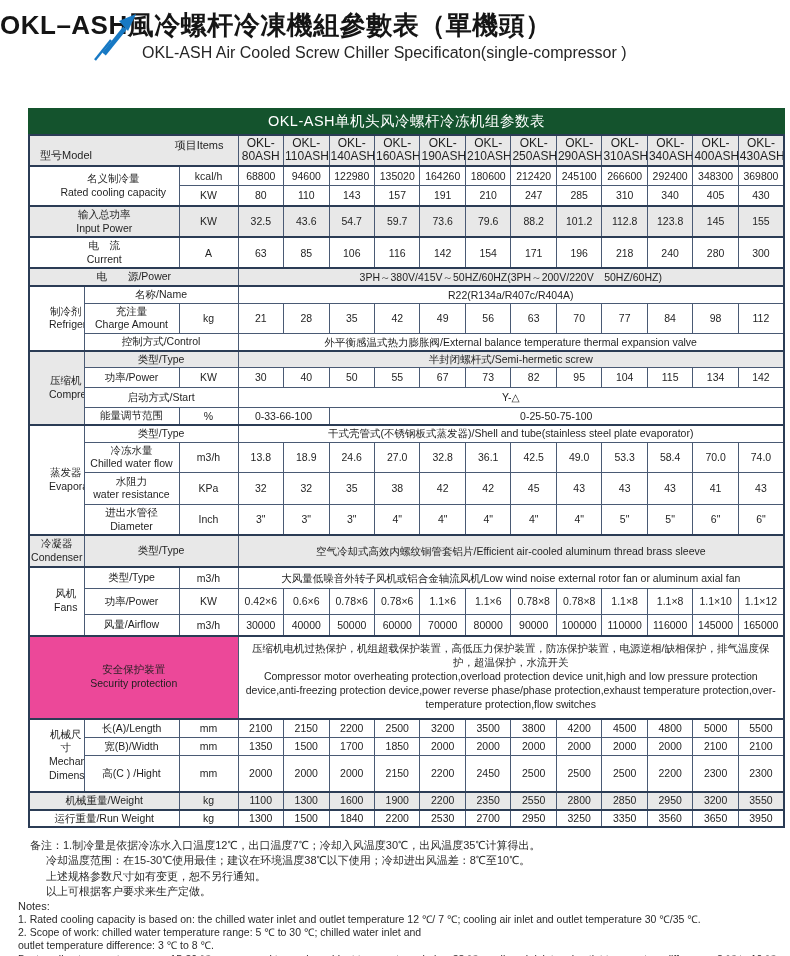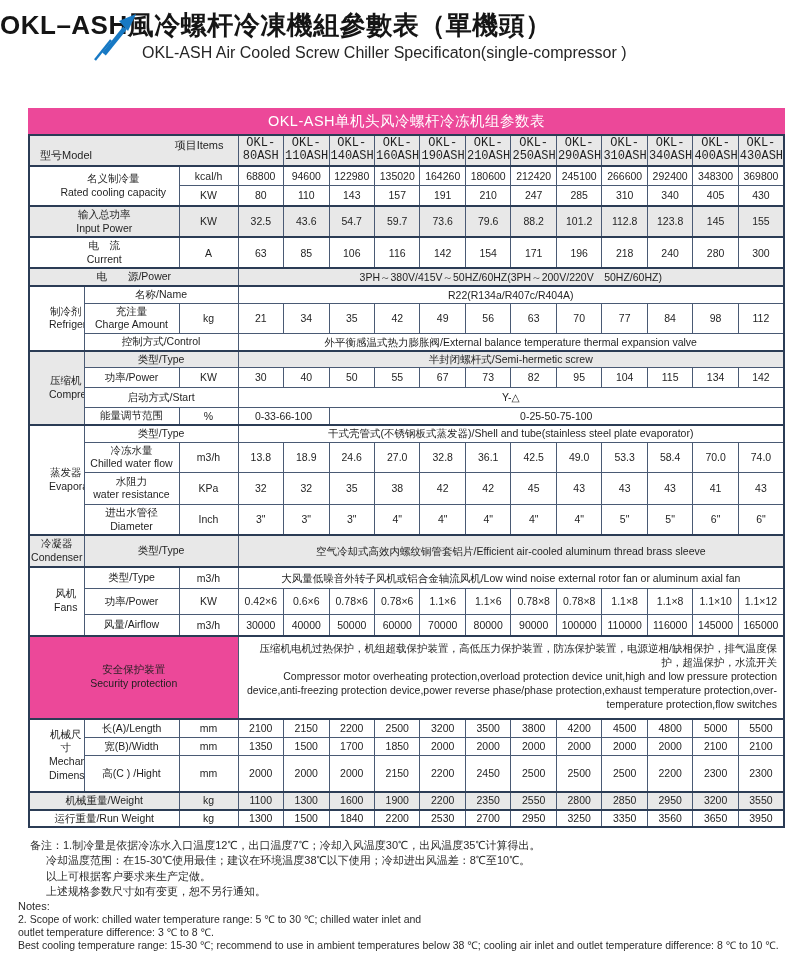--- a/index.html
+++ b/index.html
@@ -1,34 +1,34 @@
 <!DOCTYPE html>
 <html><head>
 <meta charset="utf-8">
 <style>
   html,body{margin:0;padding:0;background:#fff;}
   body{width:790px;height:956px;overflow:hidden;font-family:"Liberation Sans",sans-serif;color:#222;}
   .header{position:relative;padding-top:8px;height:84px;}
   .arrow-logo{position:absolute;left:92px;top:12px;}
   .title-zh{font-size:26px;font-weight:600;color:#151515;letter-spacing:.5px;line-height:34px;}
   .title-en{margin-left:142px;font-size:16px;color:#262626;line-height:22px;}
-  .banner{margin:16px 16px 0 28px;width:757px;height:26px;background:#ec4899;color:#fff;font-size:14.5px;
+  .banner{margin:16px 16px 0 28px;width:757px;height:26px;background:#14532d;color:#fff;font-size:14.5px;
           display:flex;align-items:center;justify-content:center;box-sizing:border-box;letter-spacing:.5px;}
   table{border-collapse:collapse;table-layout:fixed;width:757px;margin-left:28px;border:2px solid #2b3c55;}
   td{border:1px solid #4a5a74;text-align:center;vertical-align:middle;padding:1px;font-size:10.5px;
      line-height:1.2;color:#1f1f1f;background:#fff;overflow:hidden;}
   tr.shade td{background:#E8E8E8;}
   td.cellshade{background:#ec4899;}
   tr.thick td{border-bottom:2px solid #2b3c55;}
   td.tb{border-bottom:2px solid #2b3c55;padding-left:19px;}
-  td.model{font-size:12px;line-height:1.12;font-family:Liberation Mono, monospace;}
+  td.model{font-size:12px;line-height:1.12;}
   td.grp,td.lbl{font-size:10.5px;}
   td.lbl .ln,td.grp .ln{line-height:1.3;}
   td.content{font-size:10.5px;}
-  td.contentL{text-align:right;padding:3px 6px;margin-left:25px;}
+  td.contentL{text-align:center;padding:3px 6px;margin-left:25px;}
   td.contentL .para{margin:0;line-height:1.33;font-size:10.5px;}
   td.corner{position:relative;background-image:linear-gradient(to bottom right,transparent 49.3%,#4a5a74 49.3%,#4a5a74 50.7%,transparent 50.7%);}
   .corner .cm{position:absolute;left:10px;bottom:3px;font-size:11px;}
   .corner .ci{position:absolute;right:14px;top:3px;font-size:11px;}
   .notes{margin:10px 0 0 18px;color:#2b2b2b;}
   .notes .zh{font-size:11px;line-height:15.2px;}
   .notes .zh1{padding-left:12px;}
   .notes .zhi{padding-left:28px;}
   .notes .enh{font-size:11px;line-height:14px;}
   .notes .en{font-size:10.5px;line-height:13.2px;}
@@ -223,21 +223,21 @@
       </tr>
       <tr style="height: 30px;">
         <td class="lbl">
           <div class="ln">充注量</div>
           <div class="ln">Charge Amount</div>
         </td>
         <td class="unit">
           <div class="ln">kg</div>
         </td>
         <td class="val">21</td>
-        <td class="val">34</td>
+        <td class="val">28</td>
         <td class="val">35</td>
         <td class="val">42</td>
         <td class="val">49</td>
         <td class="val">56</td>
         <td class="val">63</td>
         <td class="val">70</td>
         <td class="val">77</td>
         <td class="val">84</td>
         <td class="val">98</td>
         <td class="val">112</td>
@@ -560,20 +560,21 @@
         <td class="val">3560</td>
         <td class="val">3650</td>
         <td class="val">3950</td>
       </tr>
     </tbody>
 </table>
 
 <div class="notes">
   <div class="zh zh1">备注：1.制冷量是依据冷冻水入口温度12℃，出口温度7℃；冷却入风温度30℃，出风温度35℃计算得出。</div>
   <div class="zh zhi">冷却温度范围：在15-30℃使用最佳；建议在环境温度38℃以下使用；冷却进出风温差：8℃至10℃。</div>
+  <div class="zh zhi">上述规格参数尺寸如有变更，恕不另行通知。</div>
   <div class="zh zhi">以上可根据客户要求来生产定做。</div>
-  <div class="zh zhi">上述规格参数尺寸如有变更，恕不另行通知。</div>
   <div class="enh">Notes:</div>
+  <div class="en">1. Rated cooling capacity is based on: the chilled water inlet and outlet temperature 12 ℃/ 7 ℃; cooling air inlet and outlet temperature 30 ℃/35 ℃.</div>
   <div class="en">2. Scope of work: chilled water temperature range: 5 ℃ to 30 ℃; chilled water inlet and</div>
   <div class="en">outlet temperature difference: 3 ℃ to 8 ℃.</div>
   <div class="en">Best cooling temperature range: 15-30 ℃; recommend to use in ambient temperatures below 38 ℃; cooling air inlet and outlet temperature difference: 8 ℃ to 10 ℃.</div>
 
 </div>
 
 </body></html>

